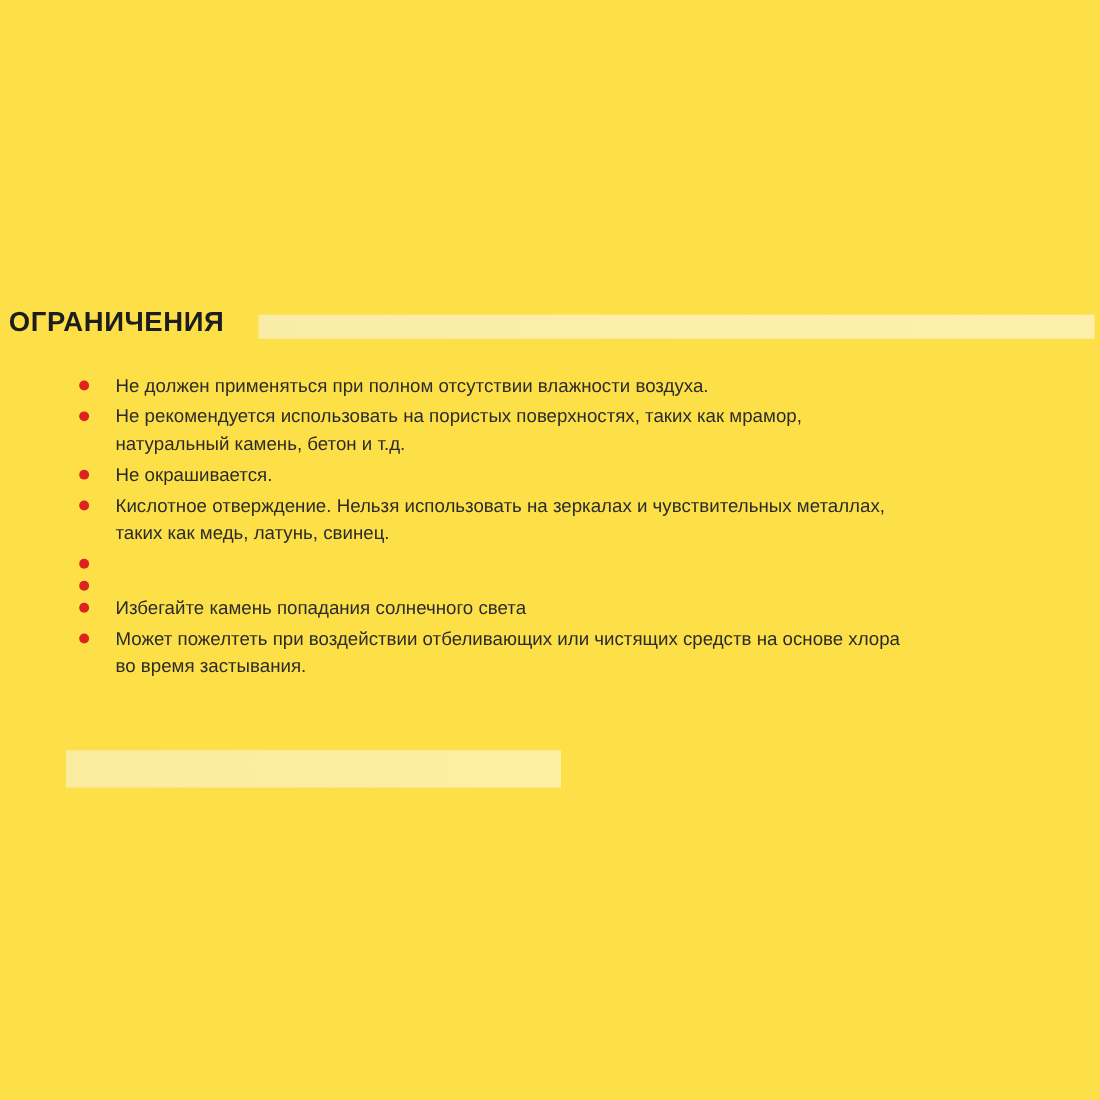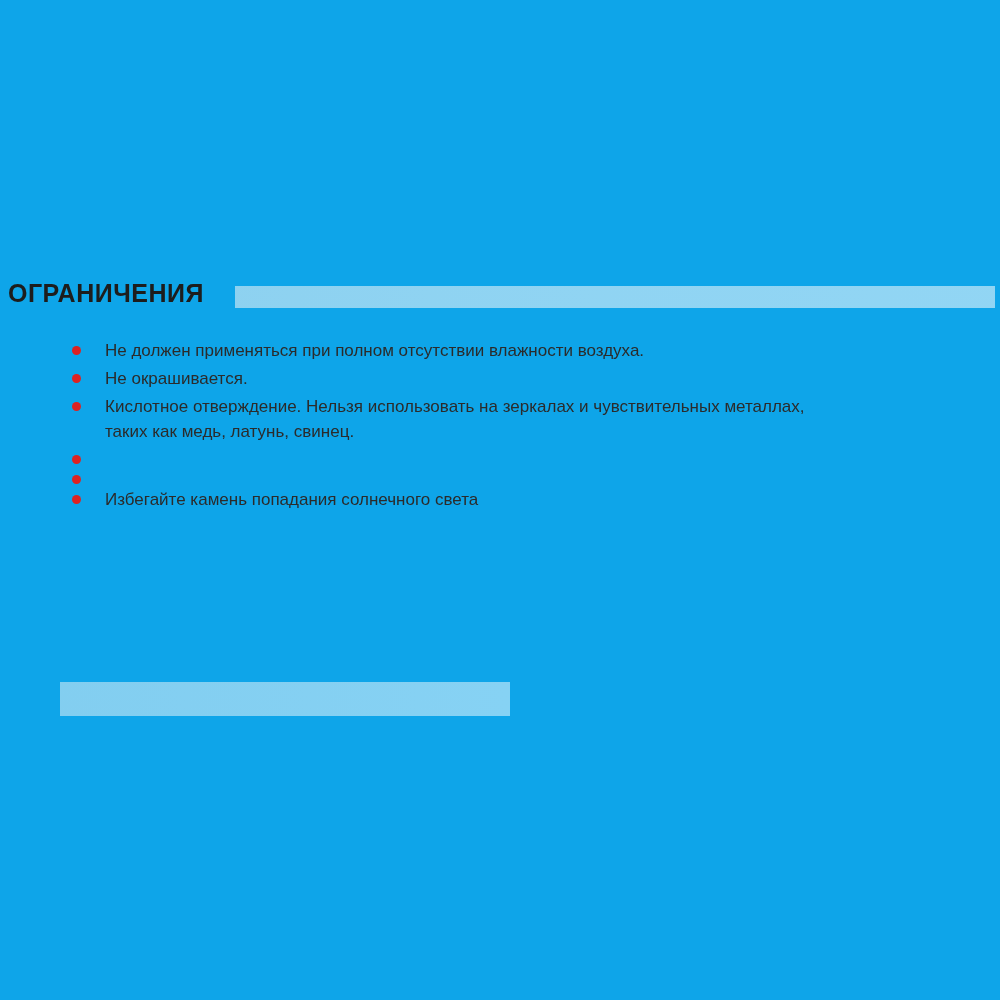--- a/index.html
+++ b/index.html
@@ -7,21 +7,21 @@
     width: 1000px;
     height: 1000px;
     background: #ffffff;
     overflow: hidden;
     font-family: "Liberation Sans", "DejaVu Sans", sans-serif;
   }
   .page {
     position: relative;
     width: 1000px;
     height: 1000px;
-    background: #0ea5e9;
+    background: #fde047;
     padding-left: 12px;
   }
   
   .artifact-band-heading {
     position: absolute;
     left: 235px; top: 286px;
     width: 760px; height: 22px;
     background: linear-gradient(90deg, #f6f6f6 0%, #fafafa 40%, #fdfdfd 100%);
     opacity: .55;
   }
@@ -79,32 +79,42 @@
 
   <h1 class="heading">ОГРАНИЧЕНИЯ</h1>
 
   <ul class="restrictions">
     <li>
       <span class="bullet" style="background: rgb(221, 34, 34);"></span>
       <span class="item-text">Не должен применяться при полном отсутствии влажности воздуха.</span>
     </li>
     <li>
       <span class="bullet" style="background: rgb(221, 34, 34);"></span>
+      <span class="item-text">Не рекомендуется использовать на пористых поверхностях, таких как мрамор,
+натуральный камень, бетон и т.д.</span>
+    </li>
+    <li>
+      <span class="bullet" style="background: rgb(221, 34, 34);"></span>
       <span class="item-text">Не окрашивается.</span>
     </li>
     <li>
       <span class="bullet" style="background: rgb(221, 34, 34);"></span>
       <span class="item-text">Кислотное отверждение. Нельзя использовать на зеркалах и чувствительных металлах,
 таких как медь, латунь, свинец.</span>
     </li>
     <li>
       <span class="bullet" style="background: rgb(221, 34, 34);"></span>
     </li>
     <li>
       <span class="bullet" style="background: rgb(221, 34, 34);"></span>
     </li>
     <li>
       <span class="bullet" style="background: rgb(221, 34, 34);"></span>
       <span class="item-text">Избегайте камень попадания солнечного света</span>
     </li>
+    <li>
+      <span class="bullet" style="background: rgb(221, 34, 34);"></span>
+      <span class="item-text">Может пожелтеть при воздействии отбеливающих или чистящих средств на основе хлора
+во время застывания.</span>
+    </li>
   </ul>
 
 </div>
 
 </body></html>

